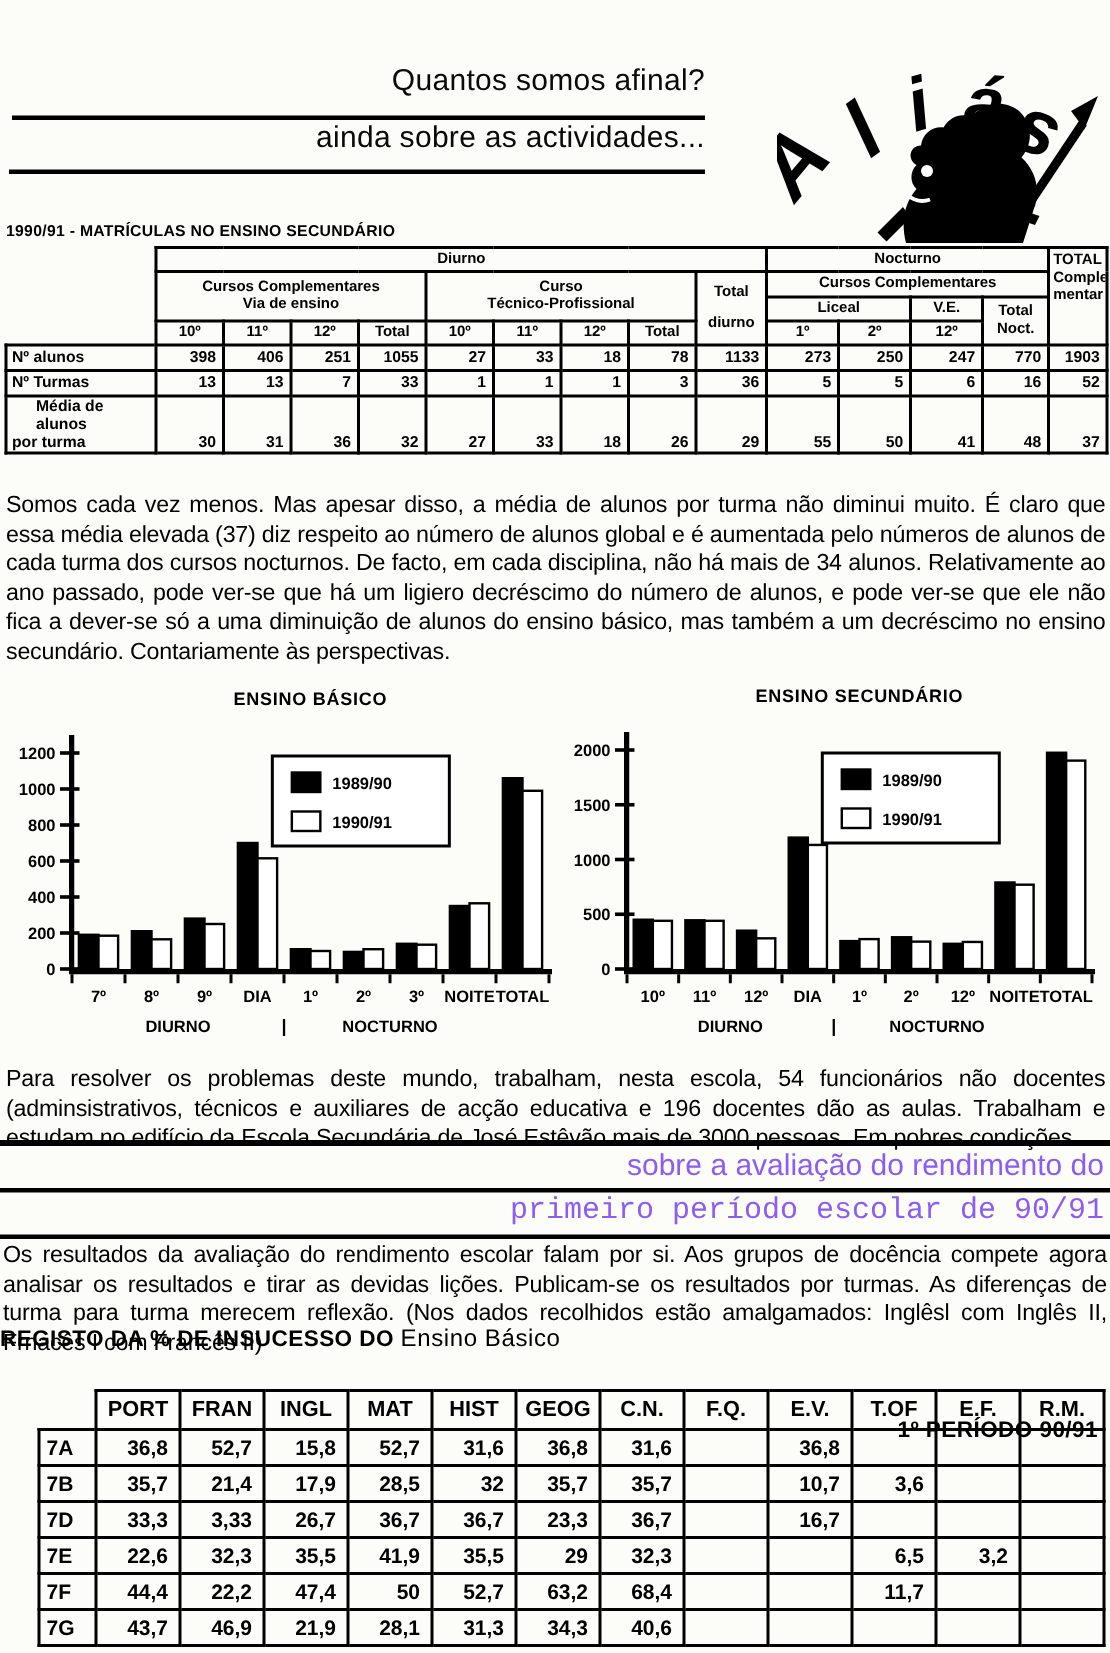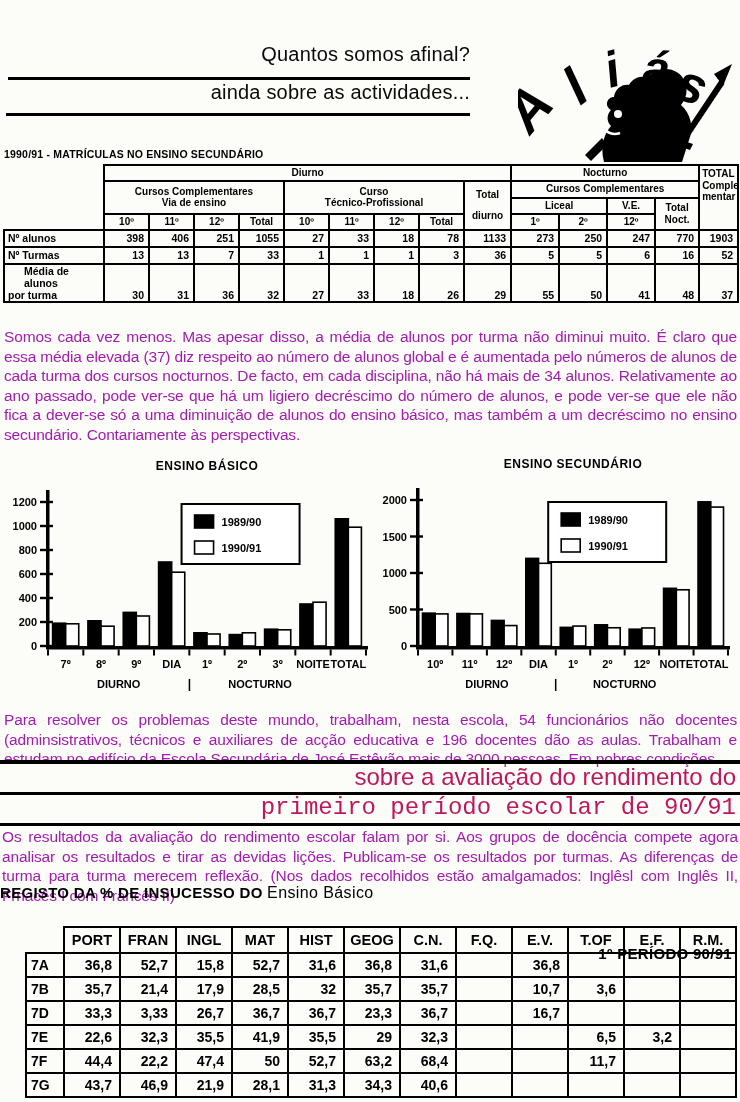--- a/index.html
+++ b/index.html
@@ -4,33 +4,33 @@
 <style>
   html,body{margin:0;padding:0;background:#d8d8d4;}
   .page{position:relative;width:740px;height:1102px;background:#fcfcf9;margin:0 auto;
         font-family:"Liberation Sans",sans-serif;color:#000;overflow:hidden;}
   .rule{position:absolute;background:#000;}
   .bigtitle{position:absolute;left:0;width:470px;text-align:right;font-size:20px;
             letter-spacing:.2px;color:#0a0a0a;white-space:nowrap;}
   .logo{position:absolute;left:518px;top:0;}
   .cap1{position:absolute;top:148px;left:4px;font-size:10.5px;font-weight:bold;letter-spacing:.2px;}
   .para{position:absolute;text-align:justify;font-size:15.5px;line-height:19.6px;
-        color:#a21caf;letter-spacing:-.15px;}
+        color:#000000;letter-spacing:-.15px;}
   
   .t1{position:absolute;top:164px;left:3px;width:734px;border-collapse:collapse;table-layout:fixed;}
   .t1 th,.t1 td{border:2px solid #000;padding:0 2px;overflow:hidden;}
   .t1 thead th{font-size:10px;font-weight:bold;text-align:center;vertical-align:middle;line-height:11.5px;padding:1px 2px;}
   .t1 td{font-size:10.5px;font-weight:bold;text-align:right;padding-right:4px;}
   .t1 .lbl{text-align:left;font-size:10.5px;font-weight:bold;padding-left:3px;}
   .t1 .totcell{text-align:left;vertical-align:top;font-size:10px;line-height:11.5px;padding-top:2px;}
   .t1 tr.tall td{vertical-align:bottom;}
   .nb{border:none !important;background:transparent;}
   
-  .h2line{position:absolute;left:0;width:736px;text-align:right;font-size:24px;line-height:28px;
-          color:#be185d;white-space:nowrap;}
+  .h2line{position:absolute;left:0;width:736px;text-align:right;font-size:20px;line-height:28px;
+          color:#8b5cf6;white-space:nowrap;}
   .registo{position:absolute;top:884px;left:0;width:740px;text-align:left;}
   .registo .m{font-size:15px;font-weight:bold;letter-spacing:.3px;}
   .registo .s{font-size:16px;font-weight:normal;letter-spacing:.4px;}
   .periodo{position:absolute;top:945px;right:8px;font-size:15px;font-weight:bold;letter-spacing:.3px;}
   
   .t2{position:absolute;top:926px;left:25px;width:710px;border-collapse:collapse;table-layout:fixed;}
   .t2 th,.t2 td{border:2px solid #000;overflow:hidden;}
   .t2 thead th{font-size:14.5px;font-weight:bold;height:22px;text-align:center;margin-top:40px;}
   .t2 td{font-size:14px;font-weight:bold;text-align:right;padding-right:7px;height:20px;}
   .t2 .lbl{text-align:left;padding-left:4px;}

